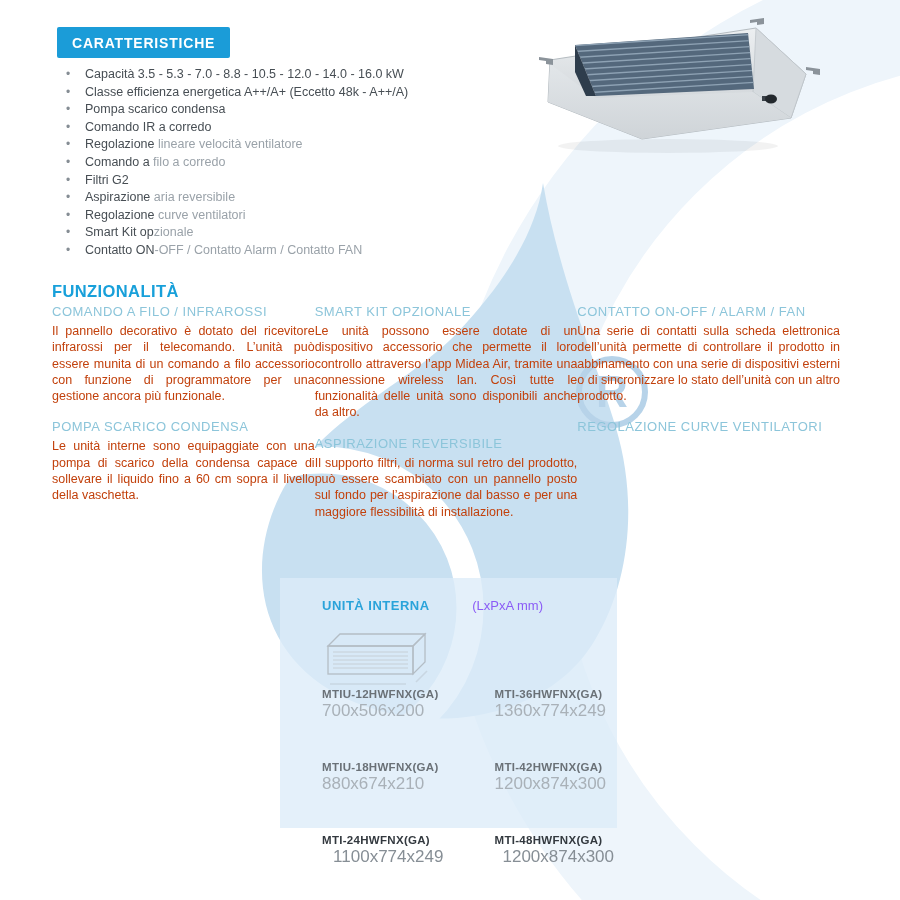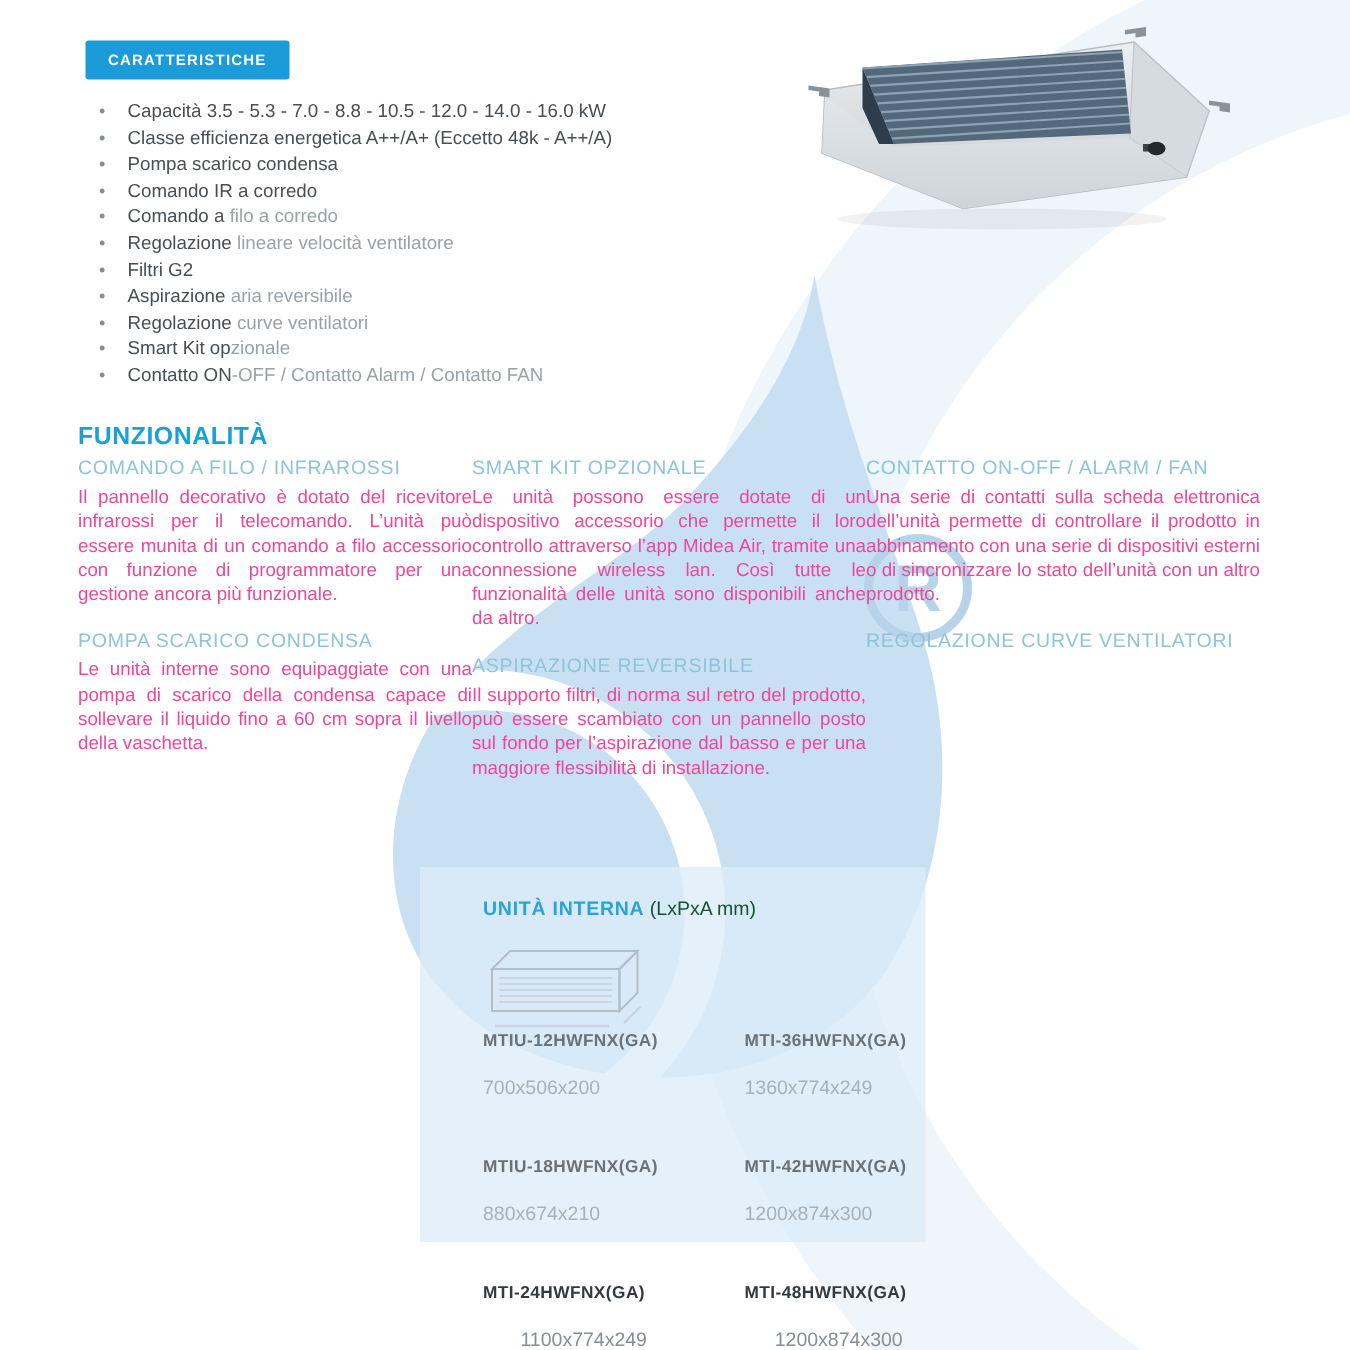--- a/index.html
+++ b/index.html
@@ -11,21 +11,21 @@
   .watermark{z-index:0;}
   .panel{
     position:absolute;left:280px;top:578px;width:337px;height:250px;
     background:rgba(221,236,249,0.78);z-index:1;
   }
   .content{z-index:2;}
 
   
   .badge{
     position:absolute;left:57px;top:27px;background:#1b9cd8;color:#ffffff;
-    font-size:10px;font-weight:bold;letter-spacing:.8px;padding:8px 15px 7px;
+    font-size:14px;font-weight:bold;letter-spacing:.8px;padding:8px 15px 7px;
     border-radius:2px;
   }
 
   
   .bullets{
     position:absolute;left:62px;top:66px;width:440px;margin:0;padding:0;list-style:none;
   }
   .bullets li{
     position:relative;padding-left:23px;font-size:12.5px;line-height:17.6px;
   }
@@ -45,35 +45,35 @@
   }
   .cols{
     position:absolute;left:52px;top:304px;width:788px;
     display:grid;grid-template-columns:repeat(3,1fr);
   }
   .section{margin-bottom:15px;}
   .sec-h{
     margin:0 0 4px;font-size:13px;font-weight:400;color:#8cc5da;letter-spacing:.5px;
   }
   .sec-b{
-    margin:0;font-size:12.5px;line-height:16.3px;color:#ec4899;text-align:justify;
+    margin:0;font-size:12.5px;line-height:16.3px;color:#c2410c;text-align:justify;
   }
 
   
   .unit-head{position:absolute;left:322px;top:598px;font-size:13px;}
   .unit-head .ut{color:#2aa3da;font-weight:800;letter-spacing:.5px;}
-  .unit-head .us{color:#14532d;}
+  .unit-head .us{color:#8b5cf6;margin-left:39px;}
   .unit-sketch{position:absolute;left:316px;top:622px;}
   .models{
     position:absolute;left:322px;top:688px;width:300px;
     display:grid;grid-template-rows:repeat(4,auto);grid-auto-flow:column;
     column-gap:32px;row-gap:9px;gap:40px;
   }
   .model .model-name{font-size:11.5px;font-weight:700;letter-spacing:.3px;color:#6a7177;}
-  .model .model-dims{font-size:13px;color:#a9b1b8;margin-top:17px;}
+  .model .model-dims{font-size:17px;color:#a9b1b8;margin-top:1px;}
   .model.em .model-name{color:#33393f;}
   .model.em .model-dims{color:#868e95;text-align:center;}
 </style>
 </head>
 <body>
 
 <div class="page">
 
   <svg class="layer watermark" viewBox="0 0 900 900" aria-hidden="true">
     <circle cx="1020" cy="520" r="520" fill="none" stroke="#eef5fb" stroke-width="120"></circle>
@@ -97,22 +97,22 @@
 
     <div class="badge">
       <span>CARATTERISTICHE</span>
     </div>
 
     <ul class="bullets">
       <li><span class="b-lead">Capacità 3.5 - 5.3 - 7.0 - 8.8 - 10.5 - 12.0 - 14.0 - 16.0 kW</span><span class="b-rest"></span></li>
       <li><span class="b-lead">Classe efficienza energetica A++/A+ (Eccetto 48k - A++/A)</span><span class="b-rest"></span></li>
       <li><span class="b-lead">Pompa scarico condensa</span><span class="b-rest"></span></li>
       <li><span class="b-lead">Comando IR a corredo</span><span class="b-rest"></span></li>
+      <li><span class="b-lead">Regolazione</span><span class="b-rest"> lineare velocità ventilatore</span></li>
       <li><span class="b-lead">Comando a</span><span class="b-rest"> filo a corredo</span></li>
-      <li><span class="b-lead">Regolazione</span><span class="b-rest"> lineare velocità ventilatore</span></li>
       <li><span class="b-lead">Filtri G2</span><span class="b-rest"></span></li>
       <li><span class="b-lead">Aspirazione</span><span class="b-rest"> aria reversibile</span></li>
       <li><span class="b-lead">Regolazione</span><span class="b-rest"> curve ventilatori</span></li>
       <li><span class="b-lead">Smart Kit op</span><span class="b-rest">zionale</span></li>
       <li><span class="b-lead">Contatto ON</span><span class="b-rest">-OFF / Contatto Alarm / Contatto FAN</span></li>
     </ul>
 
     <svg class="photo" viewBox="0 0 352 150" aria-hidden="true">
       <defs>
         <linearGradient id="gBody" x1="0" y1="0" x2="0" y2="1">

